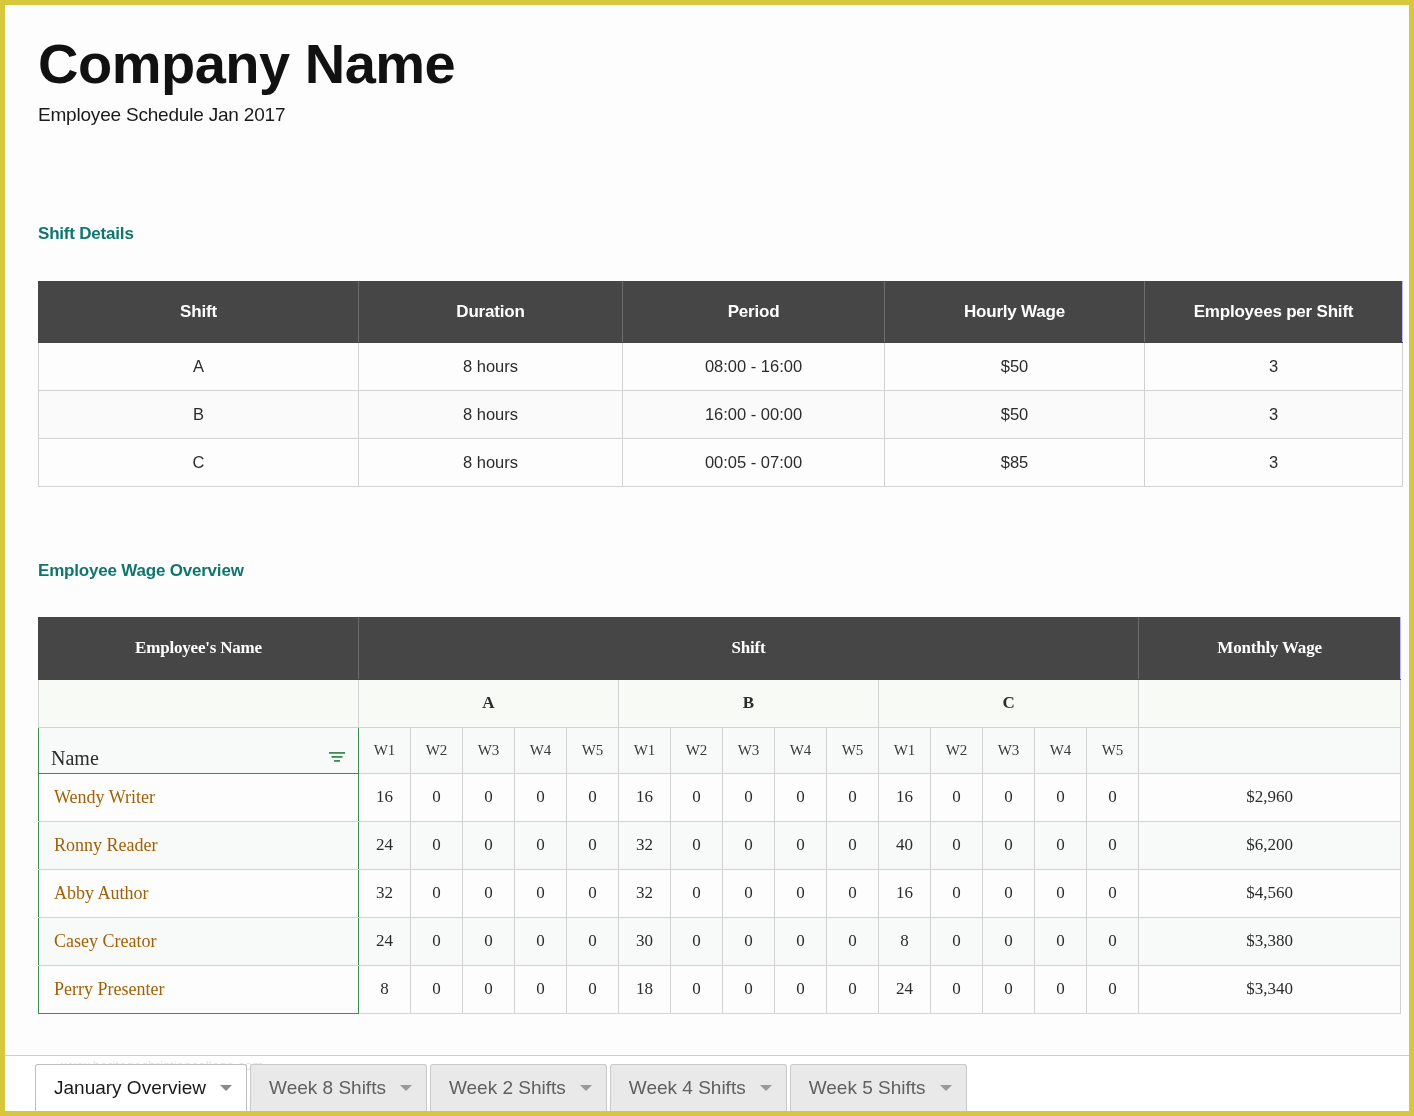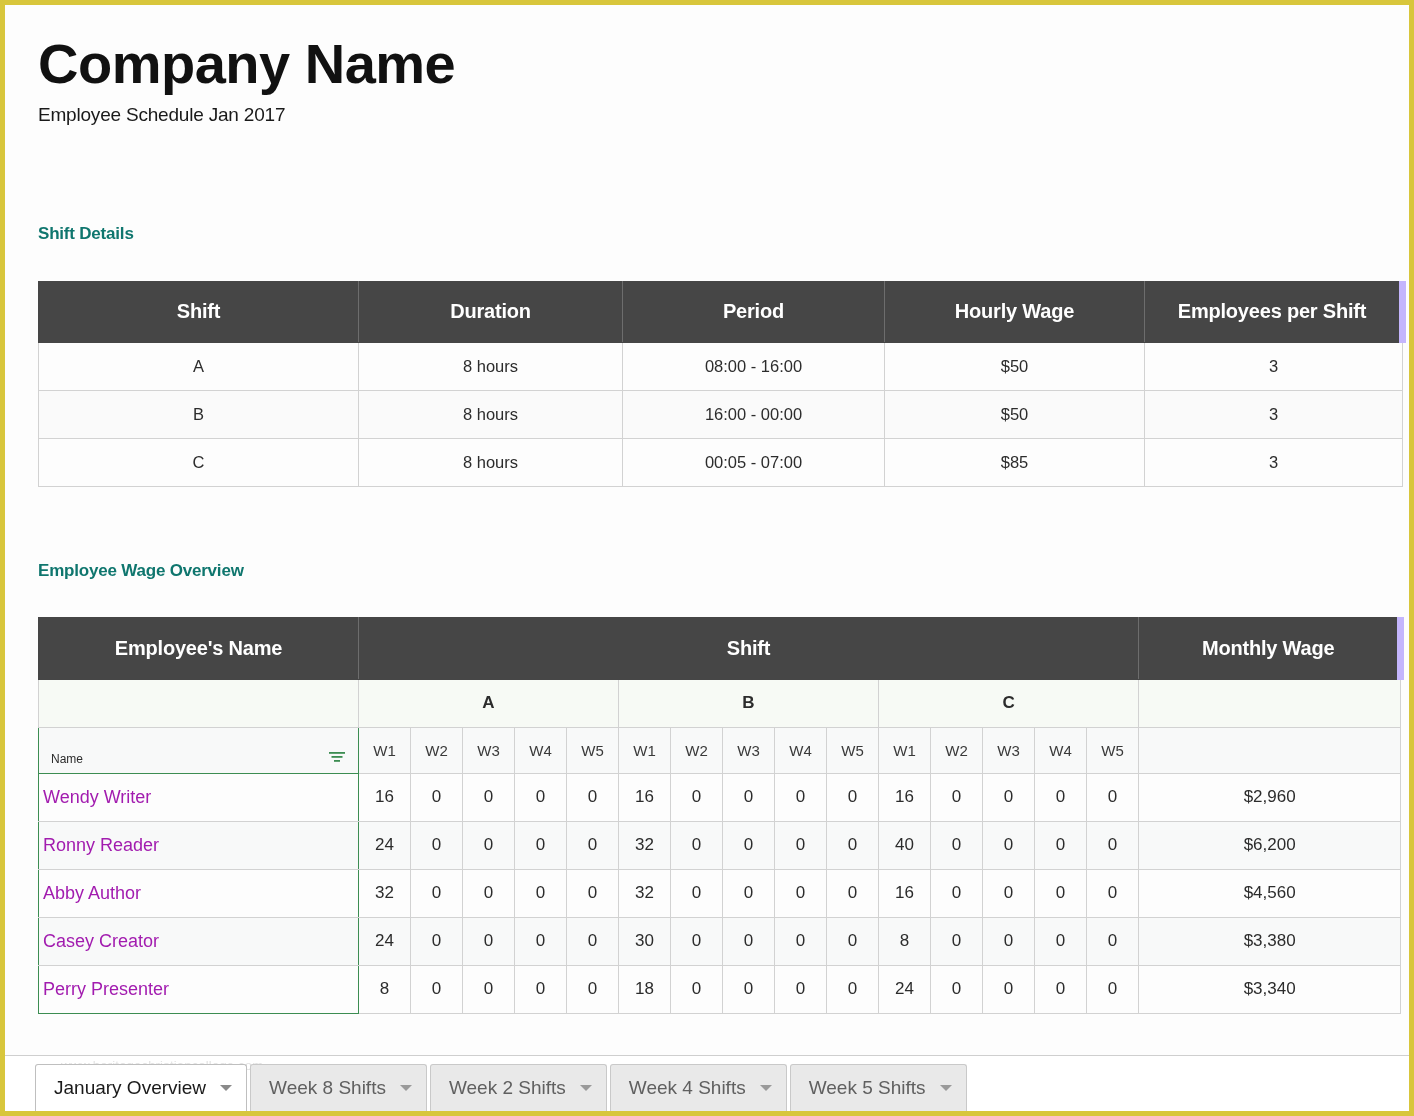--- a/index.html
+++ b/index.html
@@ -68,35 +68,35 @@
     font-weight: normal;
   }
 
   .tbl thead th {
     background: #464646;
     color: #ffffff;
     font-weight: bold;
     border-color: #464646;
     border-right: 1px solid #6d6d6d;
     height: 61px;
-    font-size: 20px;
+    font-size: 17px;
     letter-spacing: -0.2px;
   }
-  .tbl thead th:last-child { border-right: 7px solid #c4b5fd; margin-top: 22px; }
+  .tbl thead th:last-child { border-right: 1px solid #c4b5fd; margin-top: 22px; }
 
   
   #shift-details-table { width: 1364px; }
   #shift-details-table tbody td {
     height: 48px;
     background: #fdfdfd;
   }
   #shift-details-table tbody tr:nth-child(even) td { background: #fafafa; }
 
   
-  #wage-table { width: 1167px; }
+  #wage-table { width: 1167px; font-family: Liberation Serif, serif; }
 
   #wage-table thead th { height: 62px; }
 
   
   #wage-table tr.group-row td {
     height: 48px;
     background: #f7faf5;
     font-weight: bold;
     font-size: 17px;
     color: #2c2c2c;
@@ -107,21 +107,21 @@
   #wage-table tr.week-row td {
     height: 46px;
     background: #f7faf5;
     font-size: 15px;
     color: #3a3a3a;
   }
 
   #wage-table tr.week-row td.name-filter-cell {
     text-align: left;
     padding: 17px 10px 0 12px;
-    font-size: 12px;
+    font-size: 20px;
     color: #2c2c2c;
     border: 1.6px solid #3c8d52;
     position: relative;
   }
 
   .name-filter-inner {
     display: flex;
     align-items: center;
     justify-content: space-between;
     width: 100%;
@@ -132,23 +132,23 @@
 
   #wage-table tbody td {
     height: 48px;
     background: #fdfdfd;
     font-size: 17px;
   }
   #wage-table tbody tr:nth-child(even) td { background: #f8f9f9; }
 
   #wage-table tbody td.emp-name {
     text-align: left;
-    padding-left: 4px;
+    padding-left: 15px;
     font-size: 18px;
-    color: #a21caf;
+    color: #a16207;
     border-left: 1.6px solid #3c8d52;
     border-right: 1.6px solid #3c8d52;
   }
   #wage-table tbody tr:last-child td.emp-name {
     border-bottom: 1.6px solid #3c8d52;
     margin-left: 32px;
   }
 
   #wage-table tbody td.wage-cell { font-size: 17px; }
 

